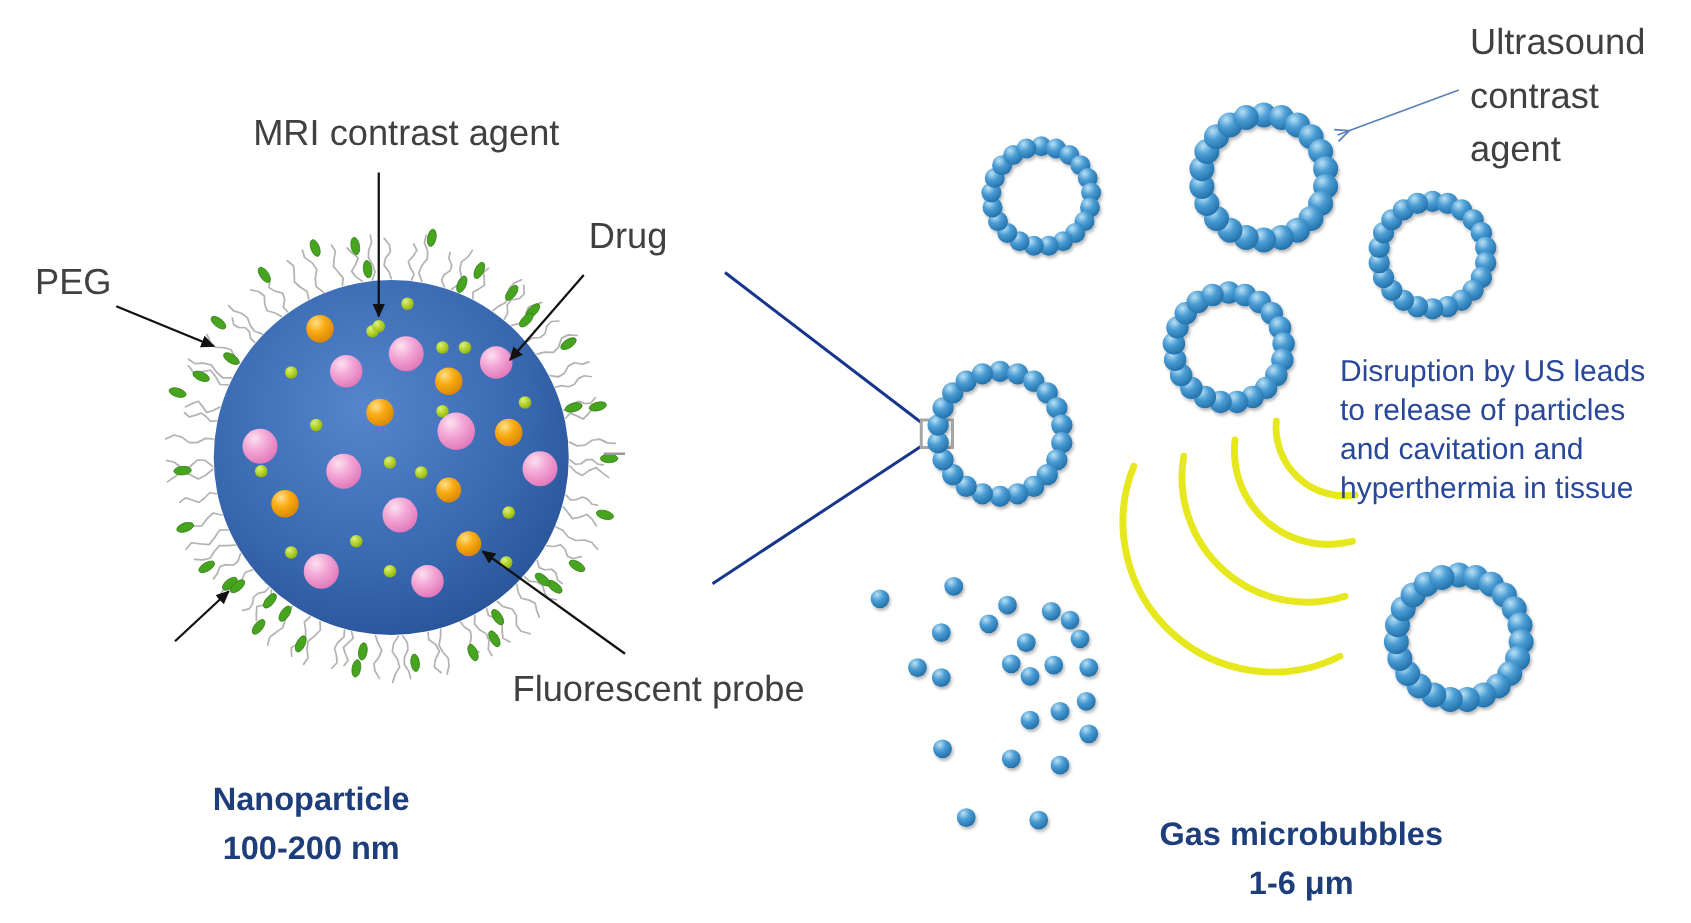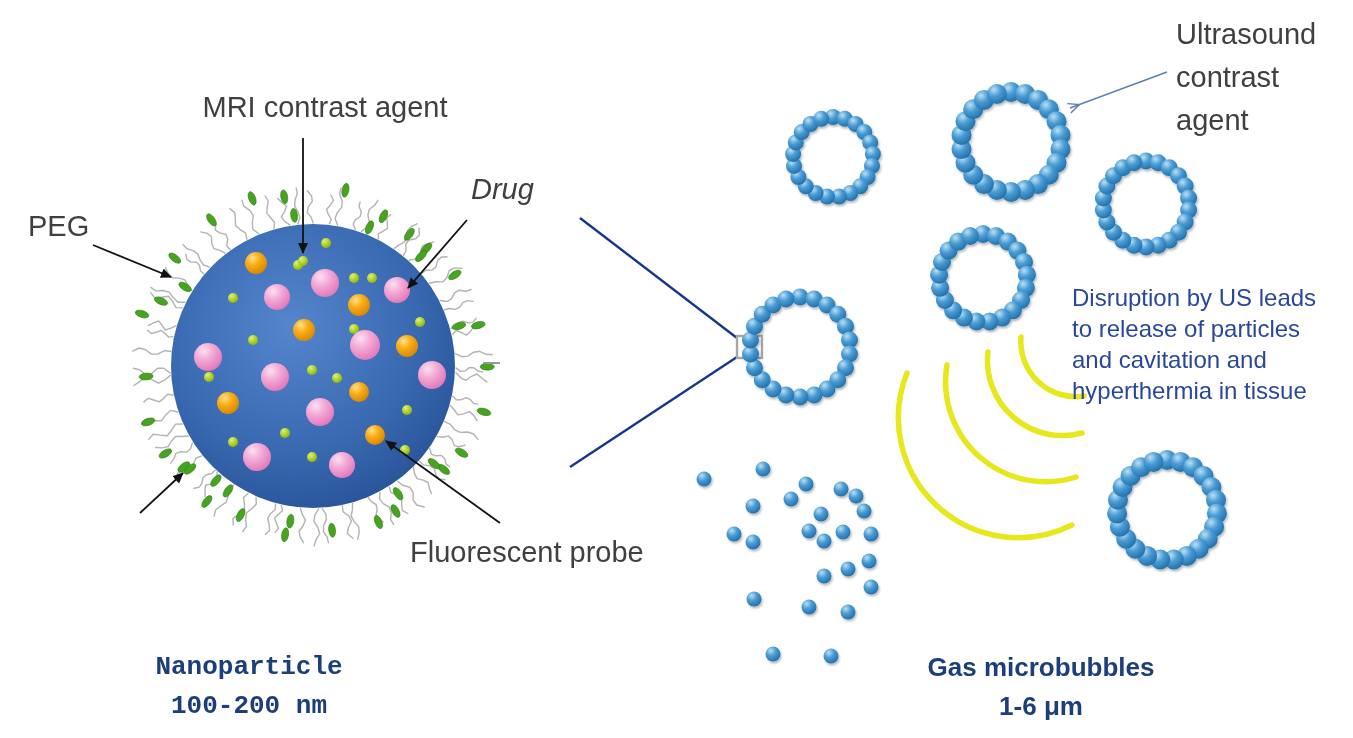--- a/index.html
+++ b/index.html
@@ -1,29 +1,29 @@
 <!DOCTYPE html>
 <html><head>
 <meta charset="utf-8">
 <style>
   html,body{margin:0;padding:0;background:#ffffff;}
   .canvas{position:relative;width:1353px;height:738px;background:#ffffff;overflow:hidden;
           font-family:"Liberation Sans",sans-serif;}
   #diagram{position:absolute;left:0;top:0;}
   .lbl{position:absolute;color:#404040;font-size:29px;line-height:1.12;white-space:nowrap;}
   .lbl-mri{left:160px;top:91px;width:330px;text-align:center;}
-  .lbl-drug{left:471px;top:173px;font-style:italic;}
+  .lbl-drug{left:471px;top:173px;}
   .lbl-peg{left:28px;top:210px;}
   .lbl-targeting{left:37px;top:522px;width:200px;text-align:center;font-size:28px;line-height:38px;}
   .lbl-fluor{left:410px;top:536px;}
   .lbl-ultra{left:1176px;top:13px;line-height:43px;}
   .para{position:absolute;left:1072px;top:282px;width:290px;color:#2a4899;
         font-size:24px;line-height:31px;}
   .cap{position:absolute;color:#1d3e7a;font-weight:bold;font-size:26px;line-height:39px;text-align:center;}
-  .cap-nano{left:119px;top:648px;width:260px;font-family:Liberation Mono, monospace;}
+  .cap-nano{left:119px;top:620px;width:260px;}
   .cap-gas{left:911px;top:648px;width:260px;}
 </style>
 </head>
 <body>
 
 <div class="canvas">
   <svg id="diagram" width="1353" height="738" viewBox="0 0 1353 738">
       <defs>
         <radialGradient id="gSphere" cx="42%" cy="36%" r="85%">
           <stop offset="0%" stop-color="#5585cc"></stop>

